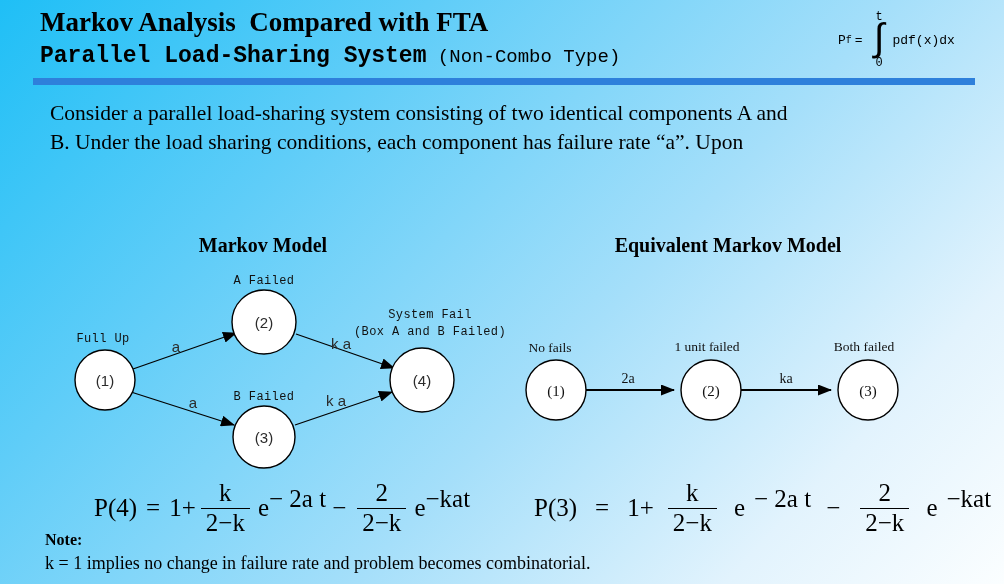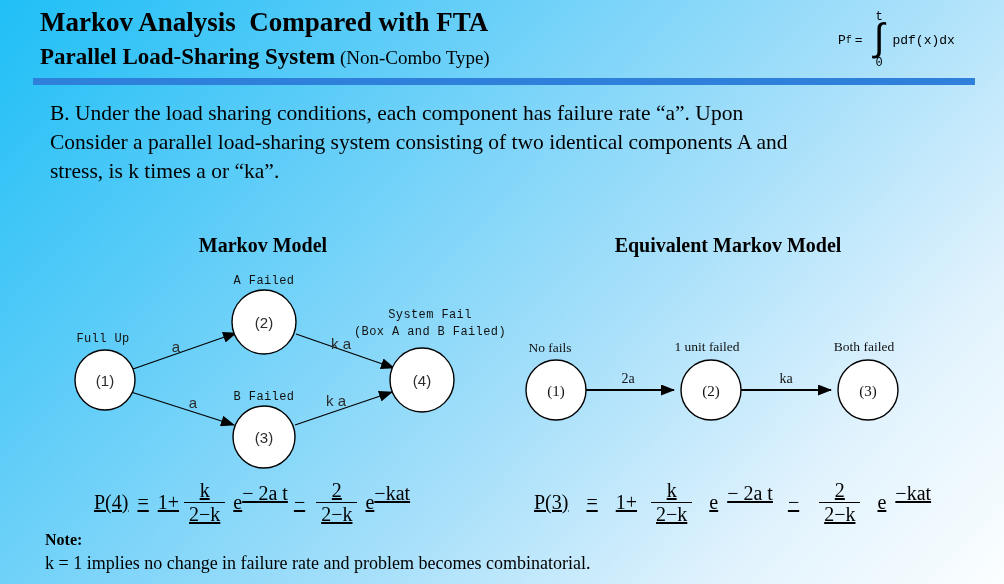--- a/index.html
+++ b/index.html
@@ -13,21 +13,21 @@
   }
   
   .title{
     position:absolute;left:40px;top:6px;
     font-family:"Liberation Serif",serif;
     font-weight:bold;font-size:27px;line-height:1.25;
     white-space:pre;
   }
   .subtitle{
     position:absolute;left:40px;top:43px;
-    font-family:Liberation Serif, serif;
+    font-family:Liberation Mono, monospace;
     font-weight:bold;font-size:23px;line-height:1.2;
     white-space:pre;
   }
   .subtitle .normal{font-weight:normal;font-size:19px;}
   .divider{
     position:absolute;left:33px;top:78px;width:942px;height:7px;
     background:#2e80db;
   }
   
   .pf-wrap{
@@ -56,21 +56,21 @@
   .lb-serif{font:13.5px "Liberation Serif",serif;fill:#111;}
   .al-sans{font:15px "Liberation Sans",sans-serif;fill:#2b2b2b;}
   .al-serif{font:14px "Liberation Serif",serif;fill:#111;}
   .mid{text-anchor:middle;}
   .state{fill:#fff;stroke:#000;stroke-width:1.4;}
   .edge{stroke:#000;stroke-width:1.3;fill:none;}
   .edge2{stroke:#000;stroke-width:2.2;fill:none;}
   
   .formula{
     position:absolute;display:flex;align-items:center;
-    font-family:"Liberation Serif",serif;font-size:20px;text-decoration:underline;
+    font-family:"Liberation Serif",serif;font-size:25px;
   }
   .formula>span{white-space:pre;}
   .feq{margin:0 9px;}
   .frac{
     display:inline-flex;flex-direction:column;align-items:center;
     margin:0 5px;line-height:1.15;
   }
   .frac .num{padding:0 10px;}
   .frac .den{border-top:1.6px solid #000;padding:0 5px;}
   .ebase{margin-left:3px;}
@@ -96,23 +96,22 @@
       <span class="pf-eq">=</span>
     <span class="int-col">
       <span>t</span>
       <span class="int-glyph">∫</span>
       <span>0</span>
     </span>
     <span>pdf(x)dx</span>
   </div>
 
   <div class="intro">
+    <div>Consider a parallel load-sharing system consisting of two identical components A and</div>
     <div>B. Under the load sharing conditions, each component has failure rate “a”. Upon</div>
-    <div>Consider a parallel load-sharing system consisting of two identical components A and</div>
-    <div>stress, is k times a or “ka”.</div>
   </div>
 
   <svg class="dg-svg" width="1004" height="254" viewBox="0 230 1004 254" xmlns="http://www.w3.org/2000/svg">
     <defs>
       <marker id="ah" markerUnits="userSpaceOnUse" markerWidth="14" markerHeight="11" refX="13" refY="5.5" orient="auto">
         <path d="M0,0 L14,5.5 L0,11 z" fill="#000"></path>
       </marker>
     </defs>
 
     <text x="263" y="252" class="dg-title mid">Markov Model</text>

